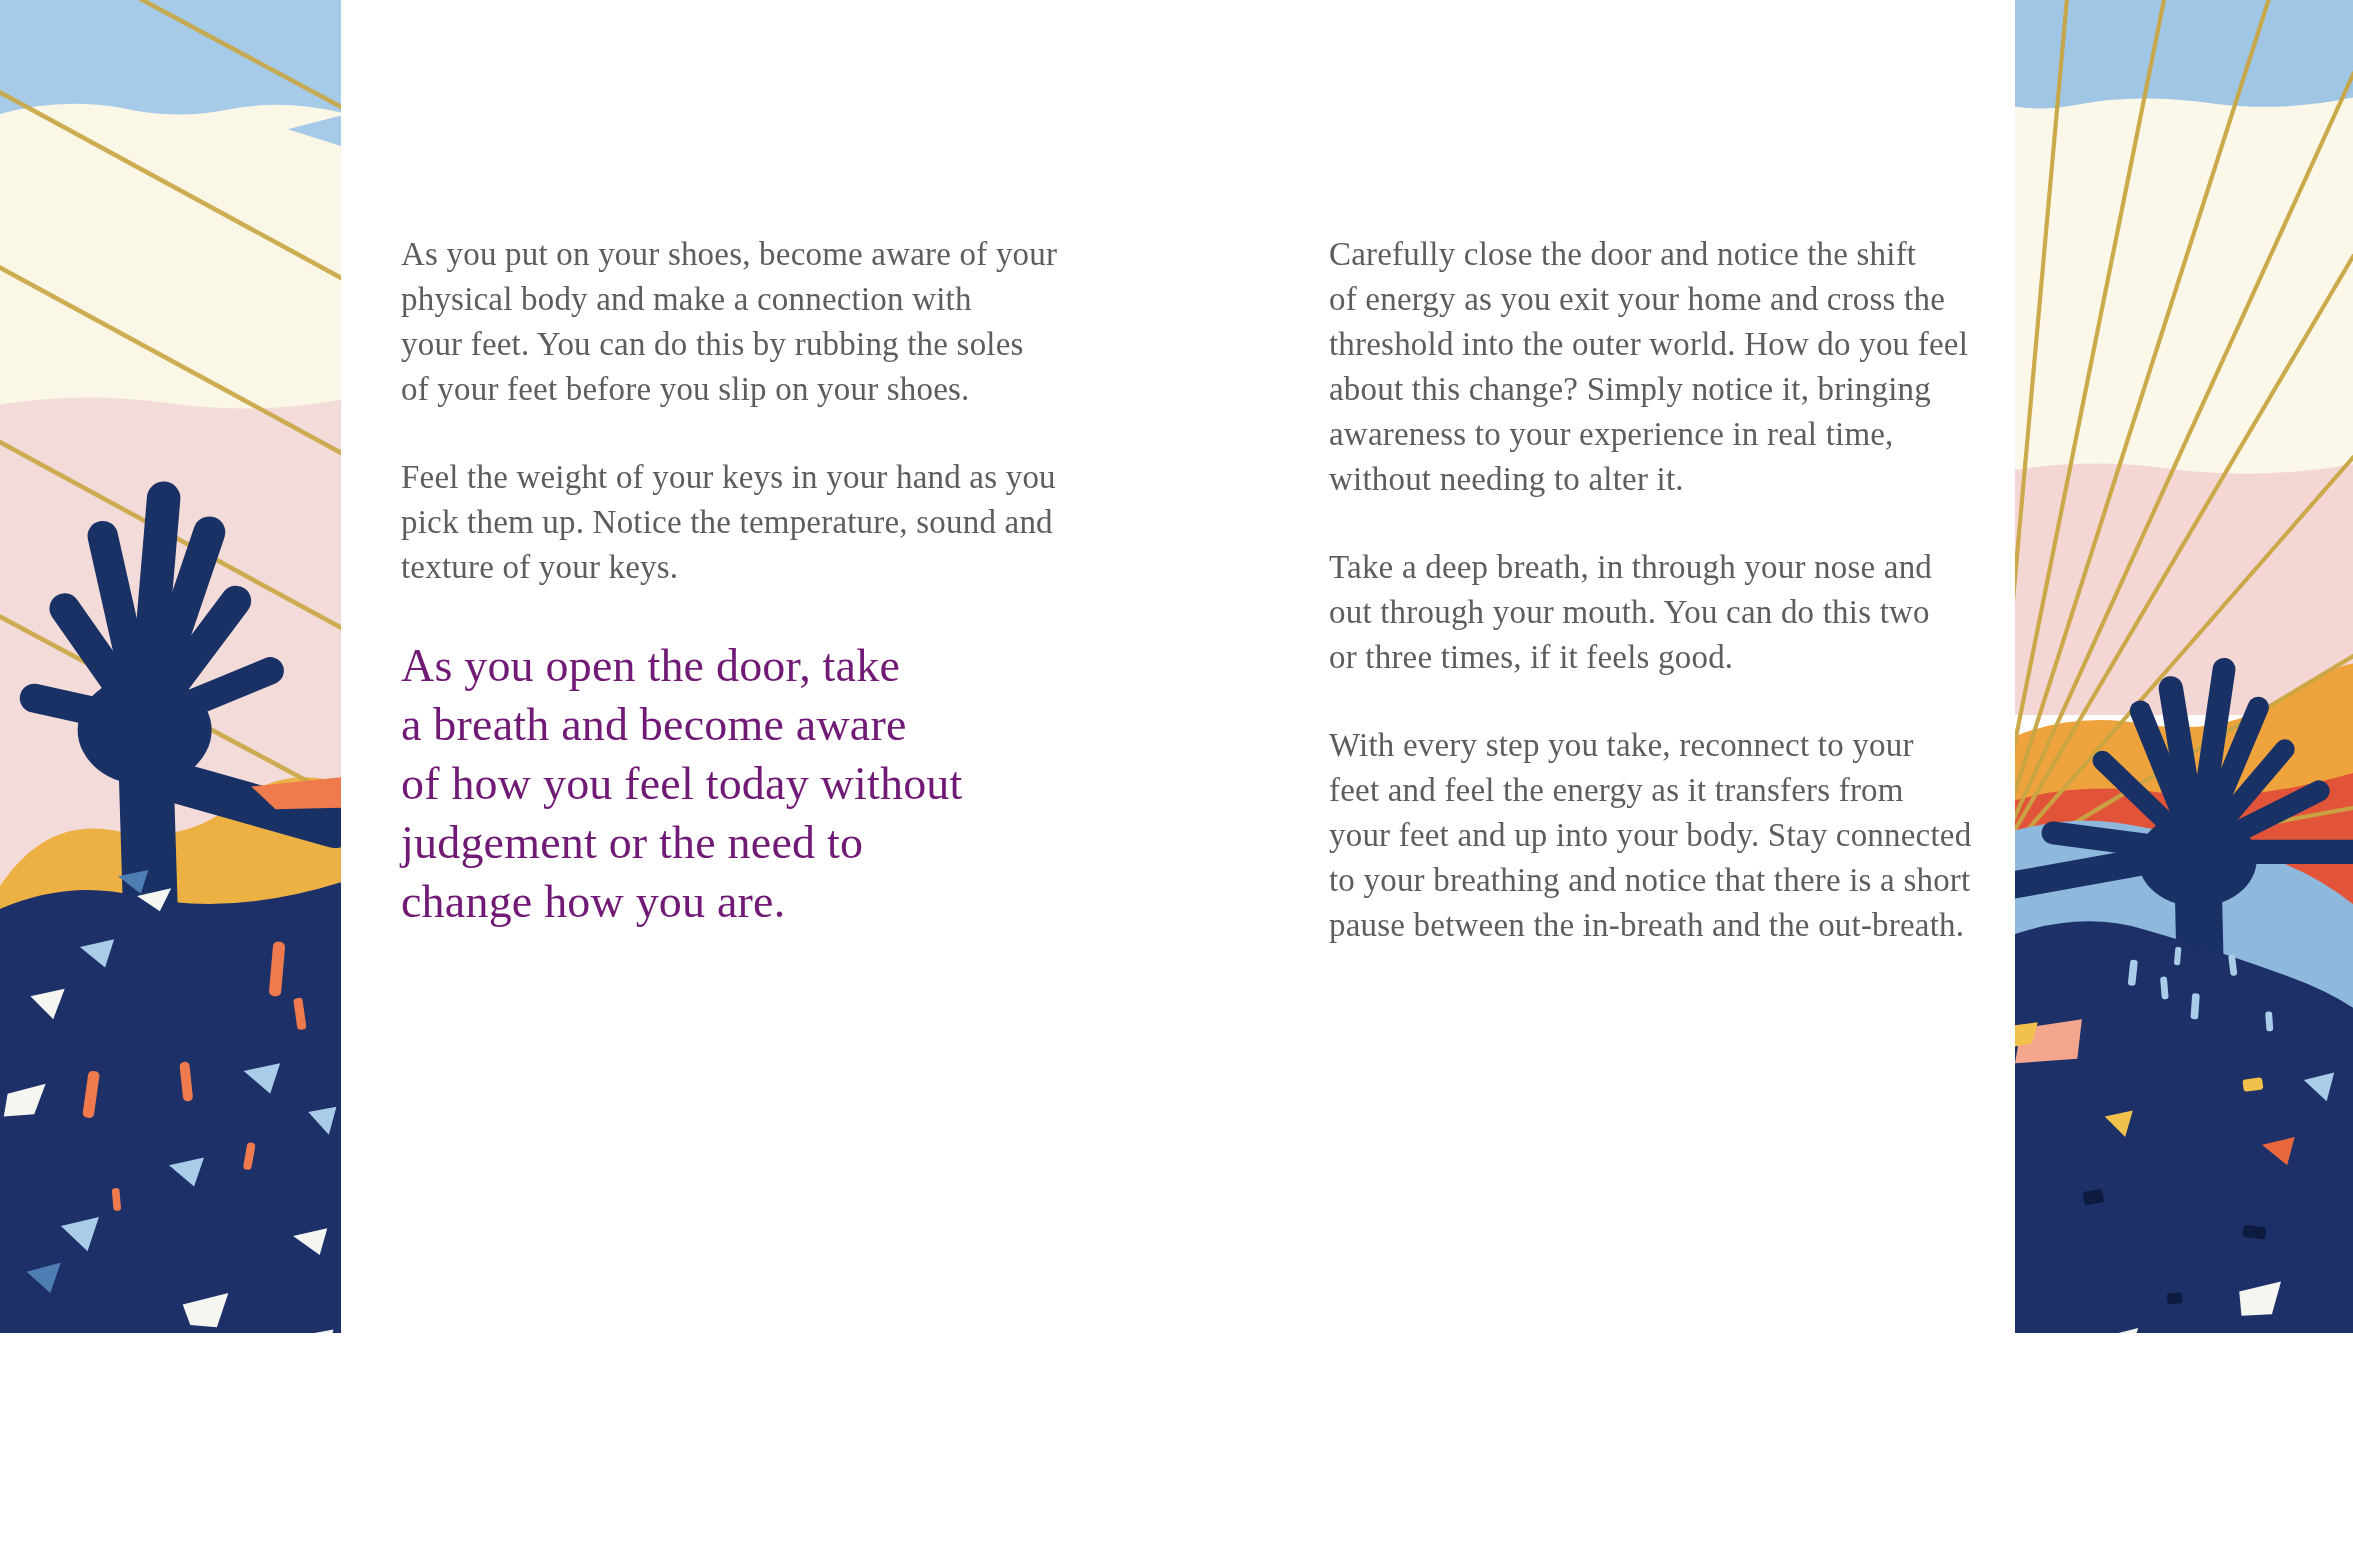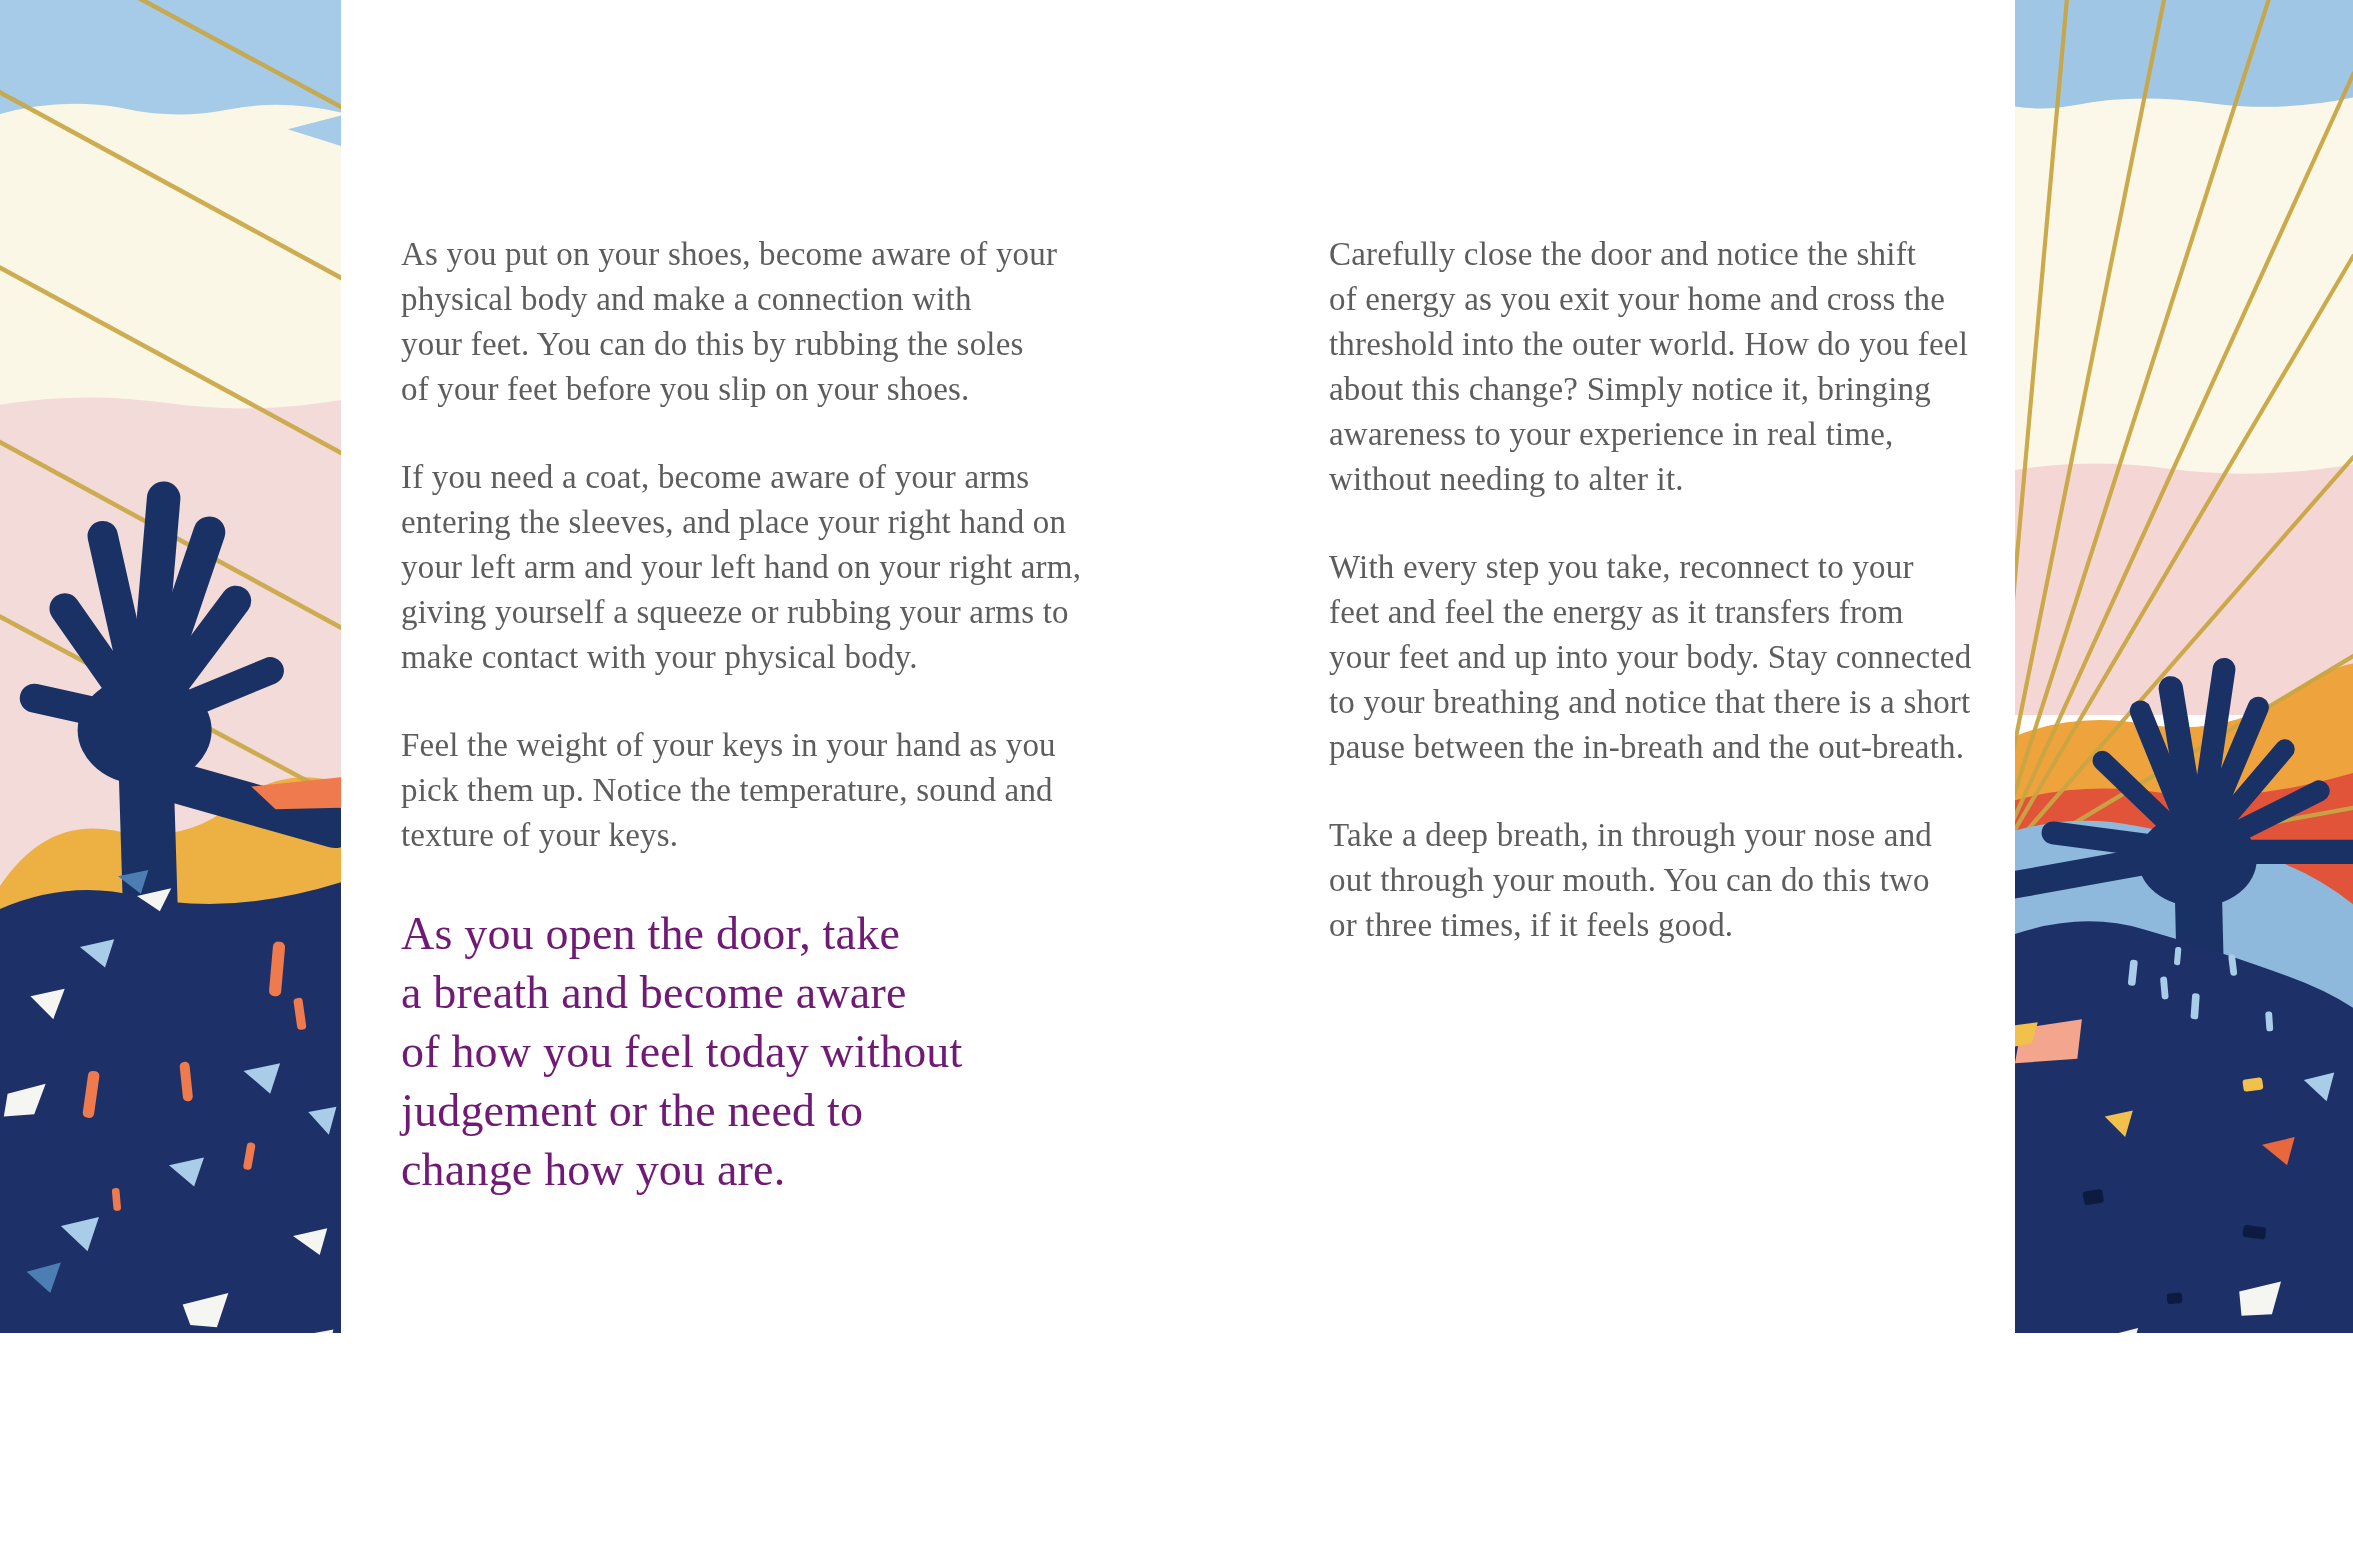--- a/index.html
+++ b/index.html
@@ -210,50 +210,45 @@
       <rect x="300" y="1612" width="30" height="16" rx="4" transform="rotate(8 315 1620)"></rect>
       <rect x="200" y="1700" width="20" height="14" rx="4" transform="rotate(-6 210 1707)"></rect>
     </g>
   </svg>
 
   <div class="page-col col-left">
     <p class="body-para">As you put on your shoes, become aware of your
 physical body and make a connection with
 your feet. You can do this by rubbing the soles
 of your feet before you slip on your shoes.</p>
-    <p class="body-para">If you need a coat, become aware of your arms
-entering the sleeves, and place your right hand on
-your left arm and your left hand on your right arm,
-giving yourself a squeeze or rubbing your arms to
-make contact with your physical body.</p>
     <p class="body-para">Feel the weight of your keys in your hand as you
 pick them up. Notice the temperature, sound and
 texture of your keys.</p>
     <p class="pull-quote">As you open the door, take
 a breath and become aware
 of how you feel today without
 judgement or the need to
 change how you are.</p>
   </div>
 
   <div class="page-col col-right">
     <p class="body-para">Carefully close the door and notice the shift
 of energy as you exit your home and cross the
 threshold into the outer world. How do you feel
 about this change? Simply notice it, bringing
 awareness to your experience in real time,
 without needing to alter it.</p>
+    <p class="body-para">Take a deep breath, in through your nose and
+out through your mouth. You can do this two
+or three times, if it feels good.</p>
     <p class="body-para">With every step you take, reconnect to your
 feet and feel the energy as it transfers from
 your feet and up into your body. Stay connected
 to your breathing and notice that there is a short
 pause between the in-breath and the out-breath.</p>
-    <p class="body-para">Take a deep breath, in through your nose and
-out through your mouth. You can do this two
-or three times, if it feels good.</p>
   </div>
 
   <div class="footer footer-left">
     <div class="page-number">42</div>
     <div class="section-label">Walking Meditations</div>
   </div>
 
 </div>
 
 

